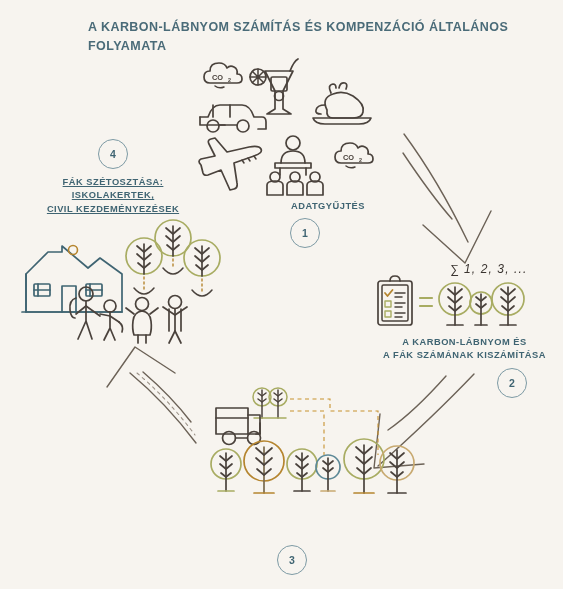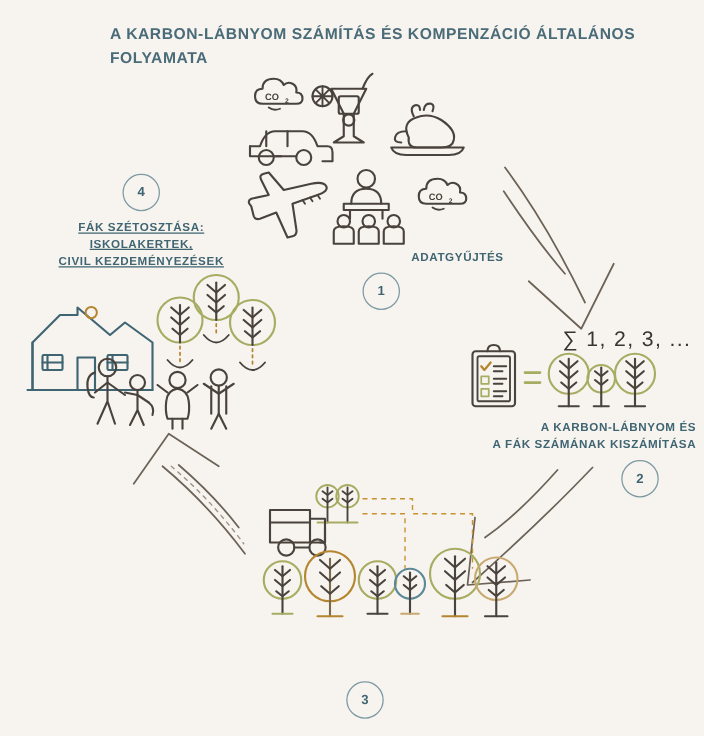--- a/index.html
+++ b/index.html
@@ -56,23 +56,24 @@
     font-weight: bold;
     display: flex;
     align-items: center;
     justify-content: center;
     background: transparent;
     box-sizing: border-box;
   }
   .sumtext {
     position: absolute;
     color: #3a3430;
-    font-size: 17px;
+    font-size: 12px;
     letter-spacing: 1.1px;
     font-family: "Liberation Sans", sans-serif;
+    font-style: italic;
   }
   svg { overflow: visible; }
   .ink { fill: none; stroke: #4a423c; stroke-width: 1.7; stroke-linecap: round; stroke-linejoin: round; }
   .ink-thin { fill: none; stroke: #4a423c; stroke-width: 1.5; stroke-linecap: round; stroke-linejoin: round; }
   .teal { fill: none; stroke: #3f6472; stroke-width: 1.7; stroke-linecap: round; stroke-linejoin: round; }
   .olive { fill: none; stroke: #a8ac62; stroke-width: 1.7; stroke-linecap: round; stroke-linejoin: round; }
   .ochre { fill: none; stroke: #b5852f; stroke-width: 1.7; stroke-linecap: round; stroke-linejoin: round; }
   .tan { fill: none; stroke: #c8a970; stroke-width: 1.7; stroke-linecap: round; stroke-linejoin: round; }
   .bluecirc { fill: none; stroke: #5d8997; stroke-width: 1.7; stroke-linecap: round; stroke-linejoin: round; }
   .arrowline { fill: none; stroke: #6c6257; stroke-width: 1.4; stroke-linecap: round; stroke-linejoin: round; }
@@ -144,21 +145,21 @@
     </g>
 
     <g>
       <path class="ink" d="M146 108 q-6 0 -6 -6 q0 -6 6 -6 q0 -8 9 -8 q6 0 8 5 q3 -3 7 -1 q4 2 3 7 q5 0 5 5 q0 4 -5 4 z"></path>
       <text class="co2txt" x="148" y="105">CO</text>
       <text class="co2txt" x="164" y="107" style="font-size:5.4px;">2</text>
       <path class="ink-thin" d="M151 111 q4 3 9 1"></path>
     </g>
   </svg>
 
-  <div class="step-label" style="left:253px; top:200px; width:150px;text-align:right;">ADATGYŰJTÉS</div>
+  <div class="step-label" style="left:253px; top:200px; width:150px;">ADATGYŰJTÉS</div>
   <div class="badge" style="left:290px; top:218px;">1</div>
 
   <svg style="position:absolute; left:380px; top:120px;" width="130" height="160" viewBox="0 0 130 160">
     <path class="arrowline" d="M24 14 q34 46 64 108"></path>
     <path class="arrowline" d="M23 33 q28 42 49 66"></path>
     <path class="arrowline" d="M43 105 l42 38 l26 -52"></path>
   </svg>
 
   <div class="sumtext" style="left:450px; top:262px;">∑ 1, 2, 3, ...</div>
 
@@ -193,21 +194,21 @@
       <path class="ink" d="M100 50 l12 0"></path>
     </g>
     <g>
       <circle class="olive" cx="133" cy="24" r="16"></circle>
       <path class="ink" d="M133 12 l0 38"></path>
       <path class="ink" d="M133 20 l-7 -6 M133 20 l7 -6 M133 28 l-7 -6 M133 28 l7 -6 M133 36 l-6 -5 M133 36 l6 -5"></path>
       <path class="ink" d="M125 50 l16 0"></path>
     </g>
   </svg>
 
-  <div class="step-label" style="left:372px; top:336px; width:185px;text-align:right;">A KARBON-LÁBNYOM ÉS
+  <div class="step-label" style="left:372px; top:336px; width:185px;">A KARBON-LÁBNYOM ÉS
 A FÁK SZÁMÁNAK KISZÁMÍTÁSA</div>
   <div class="badge" style="left:497px; top:368px;">2</div>
 
   <svg style="position:absolute; left:370px; top:362px;" width="145" height="125" viewBox="0 0 145 125">
     <path class="arrowline" d="M104 12 q-40 42 -96 92"></path>
     <path class="arrowline" d="M76 14 q-32 36 -58 54"></path>
     <path class="arrowline" d="M10 52 l-6 54 l50 -4"></path>
   </svg>
 
   <svg style="position:absolute; left:212px; top:385px;" width="190" height="120" viewBox="0 0 190 120">

